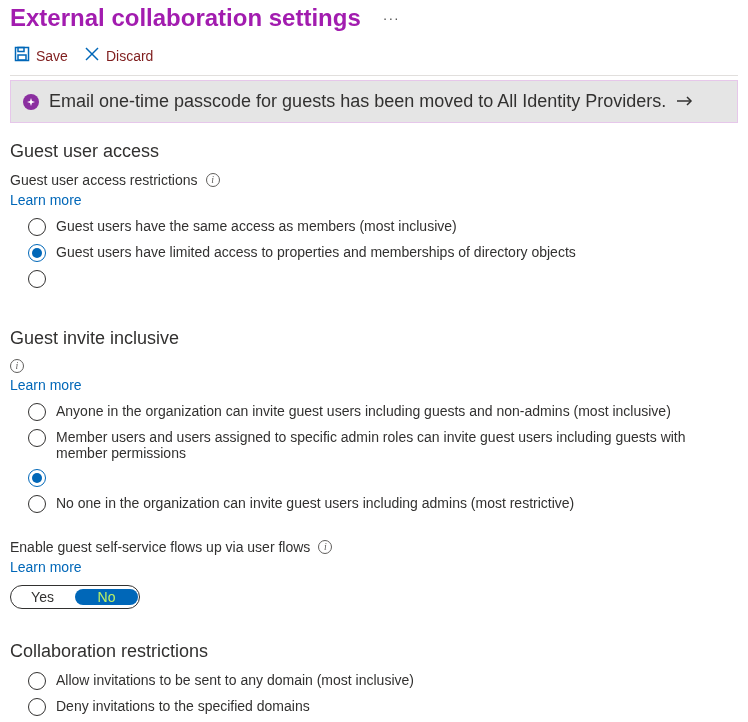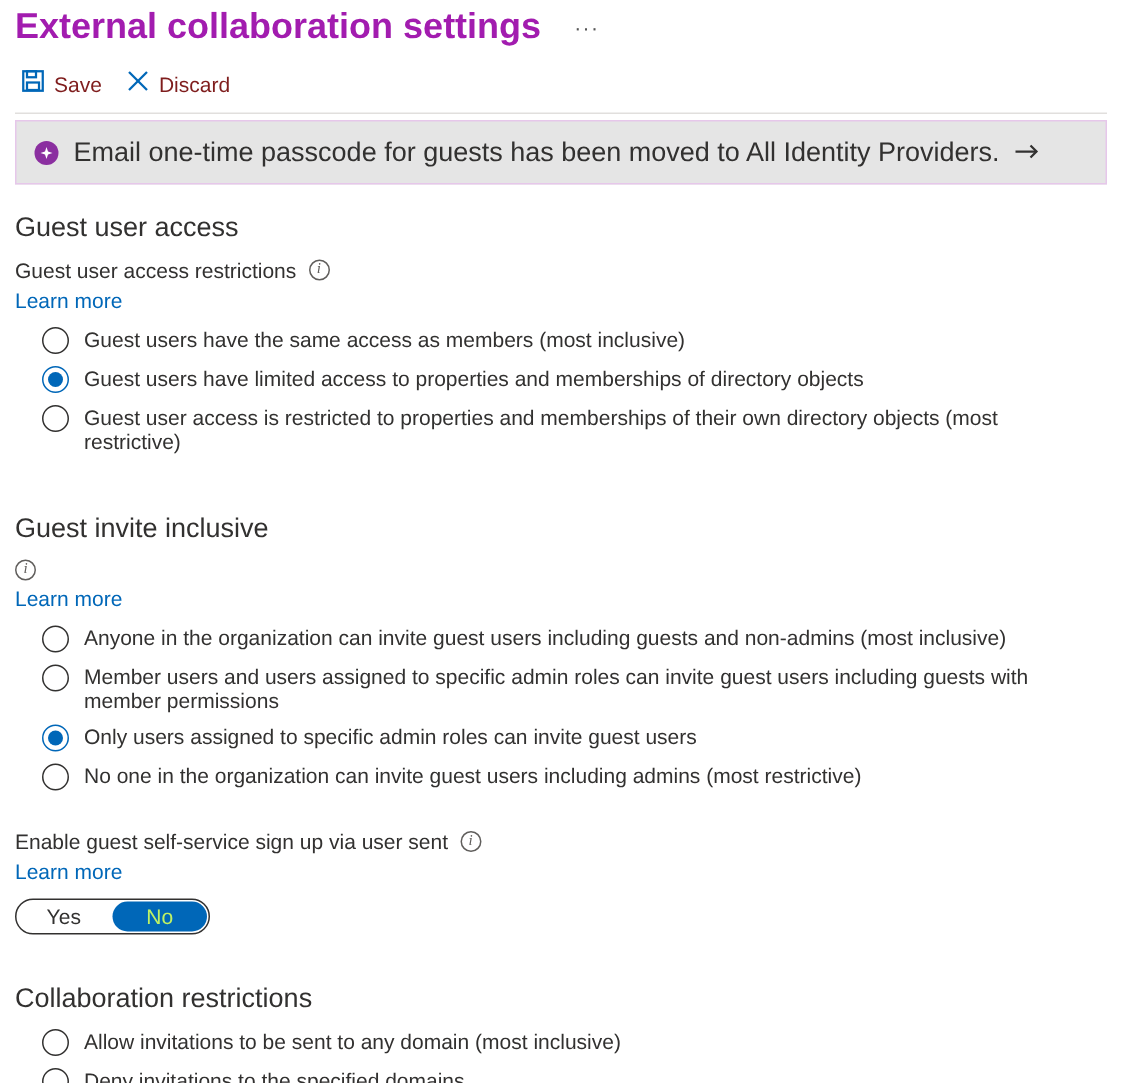--- a/index.html
+++ b/index.html
@@ -130,20 +130,21 @@
   .toggle {
     margin-top: 10px;
     width: 130px;
     height: 24px;
     border: 1.5px solid #323130;
     border-radius: 14px;
     display: flex;
     overflow: hidden;
     cursor: pointer;
     background:#fff;
+    align-items:center;
   }
   .toggle-half {
     flex:1;
     display:flex; align-items:center; justify-content:center;
     font-size: 14px;
   }
   .toggle-half.active {
     background:#0067b8;
     color:#bef264;
     border-radius: 12px;
@@ -214,21 +215,20 @@
       <span class="radio-label">Guest users have the same access as members (most inclusive)</span>
     </div>
     <div class="radio-item">
       <span class="radio-circle selected">
           <span class="radio-dot"></span>
         </span>
       <span class="radio-label">Guest users have limited access to properties and memberships of directory objects</span>
     </div>
     <div class="radio-item">
       <span class="radio-circle"></span>
-      <span class="radio-label">Guest user access is restricted to properties and memberships of their own directory objects (most restrictive)</span>
     </div>
   </div>
 
   <div class="spacer"></div>
 
   
   <div class="section-title">Guest invite inclusive</div>
   <div class="field-label-row">
     <span class="info-icon">i</span>
   </div>
@@ -240,33 +240,32 @@
       <span class="radio-label">Anyone in the organization can invite guest users including guests and non-admins (most inclusive)</span>
     </div>
     <div class="radio-item">
       <span class="radio-circle"></span>
       <span class="radio-label">Member users and users assigned to specific admin roles can invite guest users including guests with member permissions</span>
     </div>
     <div class="radio-item">
       <span class="radio-circle selected">
           <span class="radio-dot"></span>
         </span>
-      <span class="radio-label">Only users assigned to specific admin roles can invite guest users</span>
     </div>
     <div class="radio-item">
       <span class="radio-circle"></span>
       <span class="radio-label">No one in the organization can invite guest users including admins (most restrictive)</span>
     </div>
   </div>
 
   <div class="spacer"></div>
 
   
   <div class="field-label-row">
-    <span>Enable guest self-service sign up via user sent</span>
+    <span>Enable guest self-service flows up via user flows</span>
     <span class="info-icon">i</span>
   </div>
   <span class="link">Learn more</span>
 
   <div class="toggle">
     <div class="toggle-half inactive">Yes</div>
     <div class="toggle-half active">No</div>
   </div>
 
   <div class="spacer"></div>

